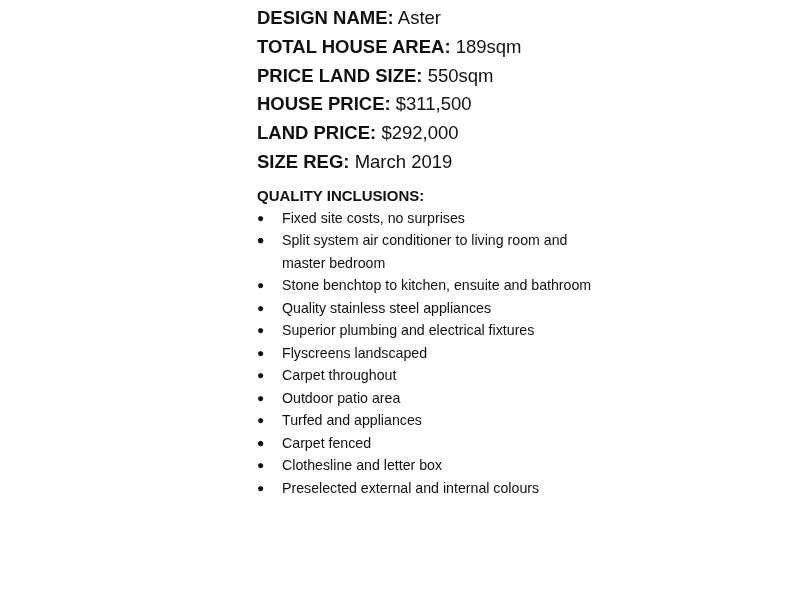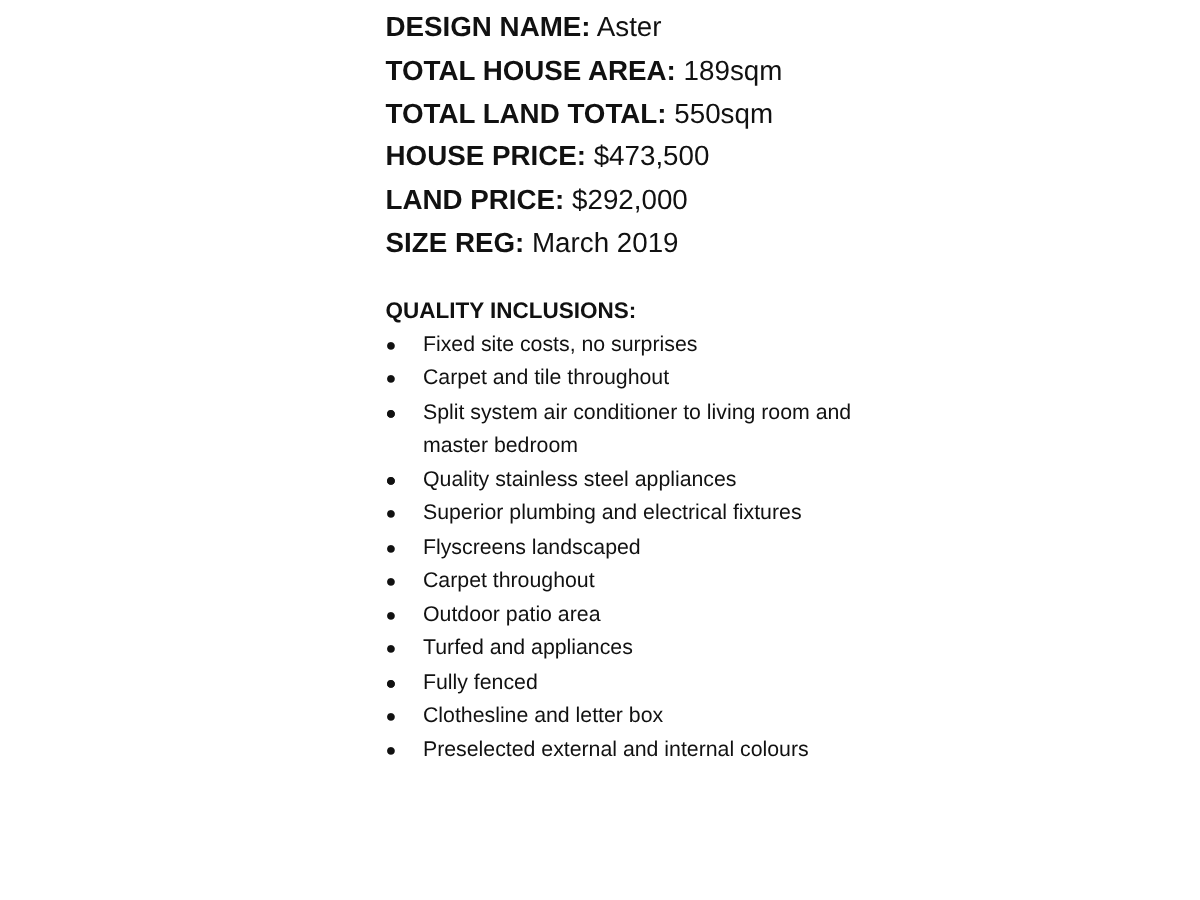--- a/index.html
+++ b/index.html
@@ -8,53 +8,53 @@
     background: #ffffff; color: #111111;
     font-family: "Liberation Sans", sans-serif;
     position: relative;
   }
   .doc { position: absolute; left: 257px; top: 4px; width: 330px; }
   .spec-row {
     font-size: 18.5px; line-height: 28.8px; height: 28.8px; white-space: nowrap;
   }
   .spec-label { font-weight: bold; }
   .section-title {
-    font-weight: bold; font-size: 15px; margin-top: 20px; line-height: 22px;
+    font-weight: bold; font-size: 15px; margin-top: 8px; line-height: 22px;
   }
   ul.inclusions {
     list-style: none; margin: 0; padding: 0;
     font-size: 14.2px; line-height: 22.5px;
   }
   ul.inclusions li { position: relative; padding-left: 25px; width: 310px; }
   ul.inclusions li .bullet {
     position: absolute; left: 0; top: 0; font-size: 12px;
   }
 </style>
 </head>
 <body>
 
 <div class="doc">
   <div class="spec-row"><span class="spec-label">DESIGN NAME:</span> <span>Aster</span></div>
   <div class="spec-row"><span class="spec-label">TOTAL HOUSE AREA:</span> <span>189sqm</span></div>
-  <div class="spec-row"><span class="spec-label">TOTAL LAND TOTAL:</span> <span>550sqm</span></div>
-  <div class="spec-row"><span class="spec-label">HOUSE PRICE:</span> <span>$473,500</span></div>
+  <div class="spec-row"><span class="spec-label">PRICE LAND SIZE:</span> <span>550sqm</span></div>
+  <div class="spec-row"><span class="spec-label">HOUSE PRICE:</span> <span>$311,500</span></div>
   <div class="spec-row"><span class="spec-label">LAND PRICE:</span> <span>$292,000</span></div>
   <div class="spec-row"><span class="spec-label">SIZE REG:</span> <span>March 2019</span></div>
 
   <div class="section-title">QUALITY INCLUSIONS:</div>
   <ul class="inclusions">
     <li><span class="bullet">●</span><span>Fixed site costs, no surprises</span></li>
-    <li><span class="bullet">●</span><span>Carpet and tile throughout</span></li>
+    <li><span class="bullet">●</span></li>
     <li><span class="bullet">●</span></li>
     <li><span class="bullet">●</span><span>Split system air conditioner to living room and master bedroom</span></li>
-    <li><span class="bullet">●</span></li>
+    <li><span class="bullet">●</span><span>Stone benchtop to kitchen, ensuite and bathroom</span></li>
     <li><span class="bullet">●</span><span>Quality stainless steel appliances</span></li>
     <li><span class="bullet">●</span><span>Superior plumbing and electrical fixtures</span></li>
     <li><span class="bullet">●</span><span>Flyscreens landscaped</span></li>
     <li><span class="bullet">●</span><span>Carpet throughout</span></li>
     <li><span class="bullet">●</span><span>Outdoor patio area</span></li>
     <li><span class="bullet">●</span><span>Turfed and appliances</span></li>
     <li><span class="bullet">●</span></li>
-    <li><span class="bullet">●</span><span>Fully fenced</span></li>
+    <li><span class="bullet">●</span><span>Carpet fenced</span></li>
     <li><span class="bullet">●</span><span>Clothesline and letter box</span></li>
     <li><span class="bullet">●</span><span>Preselected external and internal colours</span></li>
   </ul>
 </div>
 
 </body></html>

